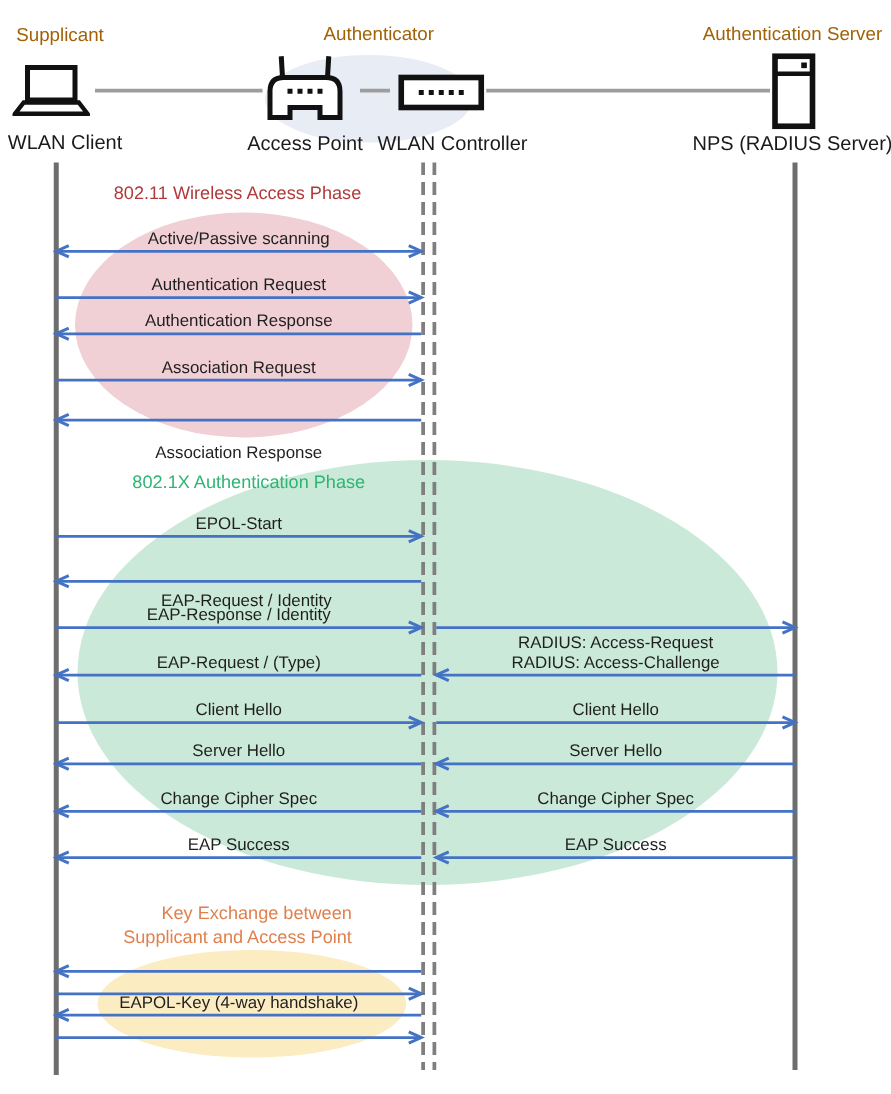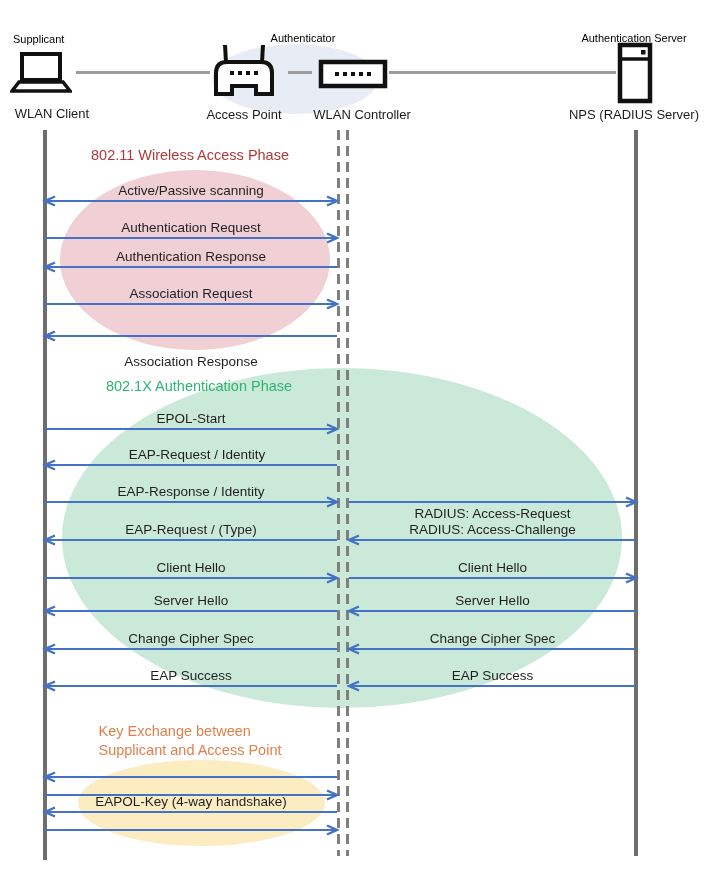--- a/index.html
+++ b/index.html
@@ -1,31 +1,31 @@
 <!DOCTYPE html>
 <html><head>
 <meta charset="utf-8">
 <style>
   html,body{margin:0;padding:0;background:#fff;}
   .stage{
     position:relative;width:713px;height:875px;background:#ffffff;
     font-family:"Liberation Sans",sans-serif;overflow:hidden;
   }
-  .role-label{position:absolute;font-size:11px;color:#000000;white-space:nowrap;z-index:4;margin-top:13px;}
+  .role-label{position:absolute;font-size:15px;color:#a16207;white-space:nowrap;z-index:4;}
   .centered{transform:translateX(-50%);}
-  .device-label{position:absolute;font-size:13px;color:#1a1a1a;white-space:nowrap;transform:translateX(-50%);z-index:4;}
+  .device-label{position:absolute;font-size:16px;color:#1a1a1a;white-space:nowrap;transform:translateX(-50%);z-index:4;}
   .halo{position:absolute;border-radius:50%;z-index:0;}
   .connector{position:absolute;height:3px;z-index:1;}
   .icon{position:absolute;z-index:2;}
   .lifeline{position:absolute;width:4px;z-index:1;}
   .dashed-line{position:absolute;width:3px;z-index:1;}
   .phase-ellipse{position:absolute;border-radius:50%;z-index:0;}
   .phase-title{
     position:absolute;transform:translateX(-50%);font-size:14.5px;line-height:1.28;
-    white-space:pre-line;text-align:left;z-index:3;
+    white-space:pre-line;text-align:right;z-index:3;
   }
   .msg-label{
     position:absolute;transform:translateX(-50%);font-size:13.5px;color:#1f1f1f;
     white-space:nowrap;z-index:3;
   }
   #arrow-layer{position:absolute;left:0;top:0;z-index:2;pointer-events:none;}
 </style>
 </head>
 <body>
 
@@ -182,21 +182,21 @@
 <div class="phase-ellipse" style="left: 60px; top: 170px; width: 270px; height: 180px; background: rgb(240, 207, 213);"></div>
     <div class="phase-title" style="left: 190px; top: 146px; color: rgb(176, 58, 58);">802.11 Wireless Access Phase</div>
     <div class="msg-label" style="left: 191px; top: 183px;">Active/Passive scanning</div>
     <div class="msg-label" style="left: 191px; top: 220px;">Authentication Request</div>
     <div class="msg-label" style="left: 191px; top: 249px;">Authentication Response</div>
     <div class="msg-label" style="left: 191px; top: 286px;">Association Request</div>
     <div class="msg-label" style="left: 191px; top: 318px; margin-top: 36px;">Association Response</div>
     <div class="phase-ellipse" style="left: 62px; top: 368px; width: 560px; height: 340px; background: rgb(203, 233, 217);"></div>
     <div class="phase-title" style="left: 199px; top: 377px; color: rgb(46, 181, 115);">802.1X Authentication Phase</div>
     <div class="msg-label" style="left: 191px; top: 411px;">EPOL-Start</div>
-    <div class="msg-label" style="left: 191px; top: 447px; padding-left: 12px;">EAP-Request / Identity</div>
+    <div class="msg-label" style="left: 191px; top: 473px; padding-left: 12px;">EAP-Request / Identity</div>
     <div class="msg-label" style="left: 191px; top: 484px;">EAP-Response / Identity</div>
     <div class="msg-label" style="left: 492.5px; top: 484px; margin-top: 22px;">RADIUS: Access-Request</div>
     <div class="msg-label" style="left: 191px; top: 522px;">EAP-Request / (Type)</div>
     <div class="msg-label" style="left: 492.5px; top: 522px; text-align: center;">RADIUS: Access-Challenge</div>
     <div class="msg-label" style="left: 191px; top: 560px;">Client Hello</div>
     <div class="msg-label" style="left: 492.5px; top: 560px;">Client Hello</div>
     <div class="msg-label" style="left: 191px; top: 593px;">Server Hello</div>
     <div class="msg-label" style="left: 492.5px; top: 593px;">Server Hello</div>
     <div class="msg-label" style="left: 191px; top: 631px;">Change Cipher Spec</div>
     <div class="msg-label" style="left: 492.5px; top: 631px;">Change Cipher Spec</div>

